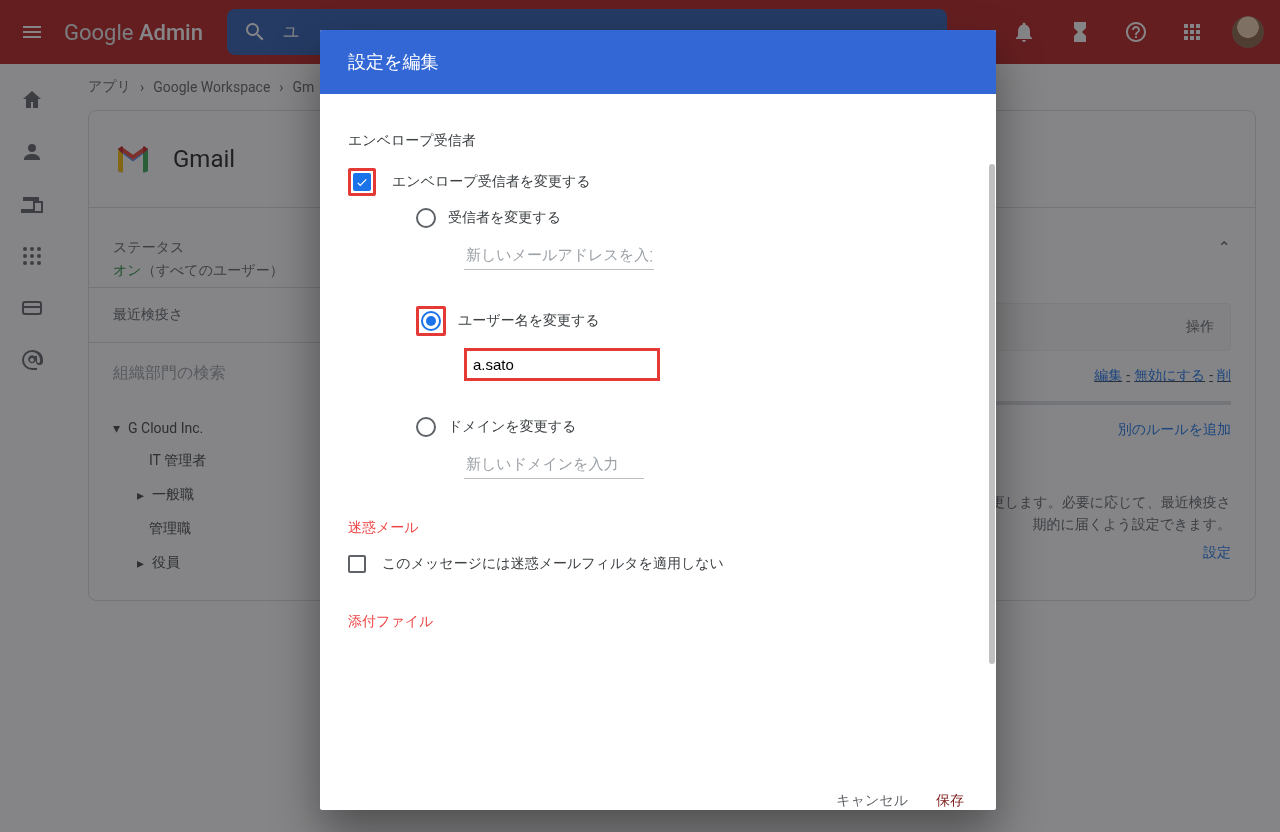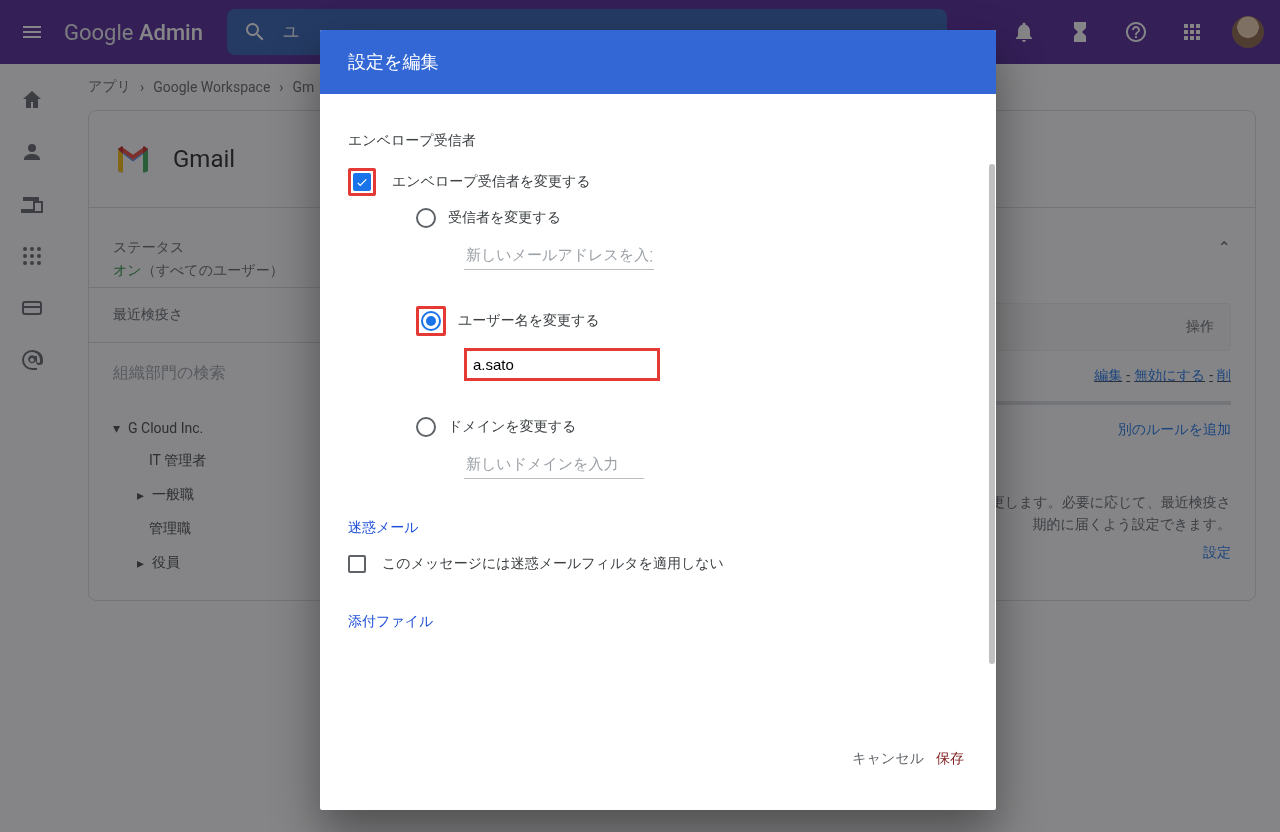--- a/index.html
+++ b/index.html
@@ -1,17 +1,17 @@
 <!DOCTYPE html>
 <html><head>
 <meta charset="utf-8">
 <style>
   * { box-sizing: border-box; margin: 0; padding: 0; }
   body { font-family: "Google Sans", Roboto, Arial, sans-serif; background: #fff; overflow: hidden; width:1280px; height:832px; position:relative;}
-  .header { height:64px; background:#4c1d95; display:flex; align-items:center; padding:0 8px; color:#fff; gap:8px;}
+  .header { height:64px; background:#b91c1c; display:flex; align-items:center; padding:0 8px; color:#fff; gap:8px;}
   .iconbtn { width:48px; height:48px; display:flex; align-items:center; justify-content:center; border-radius:50%; cursor:pointer;}
   .iconbtn svg { fill:#fff; width:24px; height:24px;}
   .logo { font-size:22px; font-weight:400; color:#e8eaed; margin-right:16px; white-space:nowrap;}
   .logo b{font-weight:500;color:#fff;}
   .searchbar { background:#2a5bb1; border-radius:8px; height:46px; width:720px; display:flex; align-items:center; padding:0 8px; color:#cdd9ee;}
   .searchbar input { background:transparent; border:none; outline:none; color:#fff; font-size:16px; flex:1; padding:0 8px;}
   .hspacer{flex:1;}
   .avatar{width:32px;height:32px;border-radius:50%;background:#e0c4a8;background:radial-gradient(circle at 50% 35%, #f0d0b0 40%, #8b6040 42%);}
 
   .leftrail{position:absolute;left:0;top:64px;width:64px;background:#fff;padding-top:16px;display:flex;flex-direction:column;align-items:center;gap:12px;}
@@ -65,24 +65,24 @@
   .radio.sel::after{content:"";width:10px;height:10px;background:#1a73e8;border-radius:50%;}
   .subgroup{margin-left:36px;margin-bottom:22px;}
   .subgroup .radiorow{display:flex;align-items:center;gap:12px;font-size:14px;color:#3c4043;margin:12px 0;}
   .txtfield{border:none;border-bottom:1px solid #bdbdbd;font-size:15px;padding:6px 2px;width:190px;outline:none;color:#3c4043;}
   .txtfield::placeholder{color:#9aa0a6;}
   .fieldwrap{margin-left:48px;margin-top:8px;}
   .redfield{display:inline-block;border:3px solid #e53935;padding:4px 6px;width:196px;}
   .redfield input{border:none;outline:none;font-size:15px;width:100%;}
   .dlgscroll{position:absolute;right:0;top:0;bottom:0;width:8px;}
   .dlgscroll .thumb{position:absolute;right:1px;top:70px;width:6px;height:500px;background:#c0c0c0;border-radius:3px;}
-  .dlgfoot{height:60px;display:flex;align-items:flex-start;justify-content:flex-end;gap:12px;padding:0 32px;font-size:14px;}
+  .dlgfoot{height:60px;display:flex;align-items:flex-end;justify-content:flex-end;gap:28px;padding:0 32px;font-size:14px;}
   .btnflat{color:#5f6368;cursor:pointer;}
   .btnprimary{color:#7f1d1d;font-weight:400;cursor:pointer;}
-  .sechead2{font-size:14px;color:#1d4ed8;margin-top:40px;margin-bottom:18px;}
+  .sechead2{font-size:14px;color:#ef4444;margin-top:40px;margin-bottom:18px;}
 </style>
 </head>
 <body>
 
 <div class="header">
   <div class="iconbtn">
       <svg viewBox="0 0 24 24">
         <path d="M3 6h18v2H3zM3 11h18v2H3zM3 16h18v2H3z"></path>
       </svg>
     </div>

